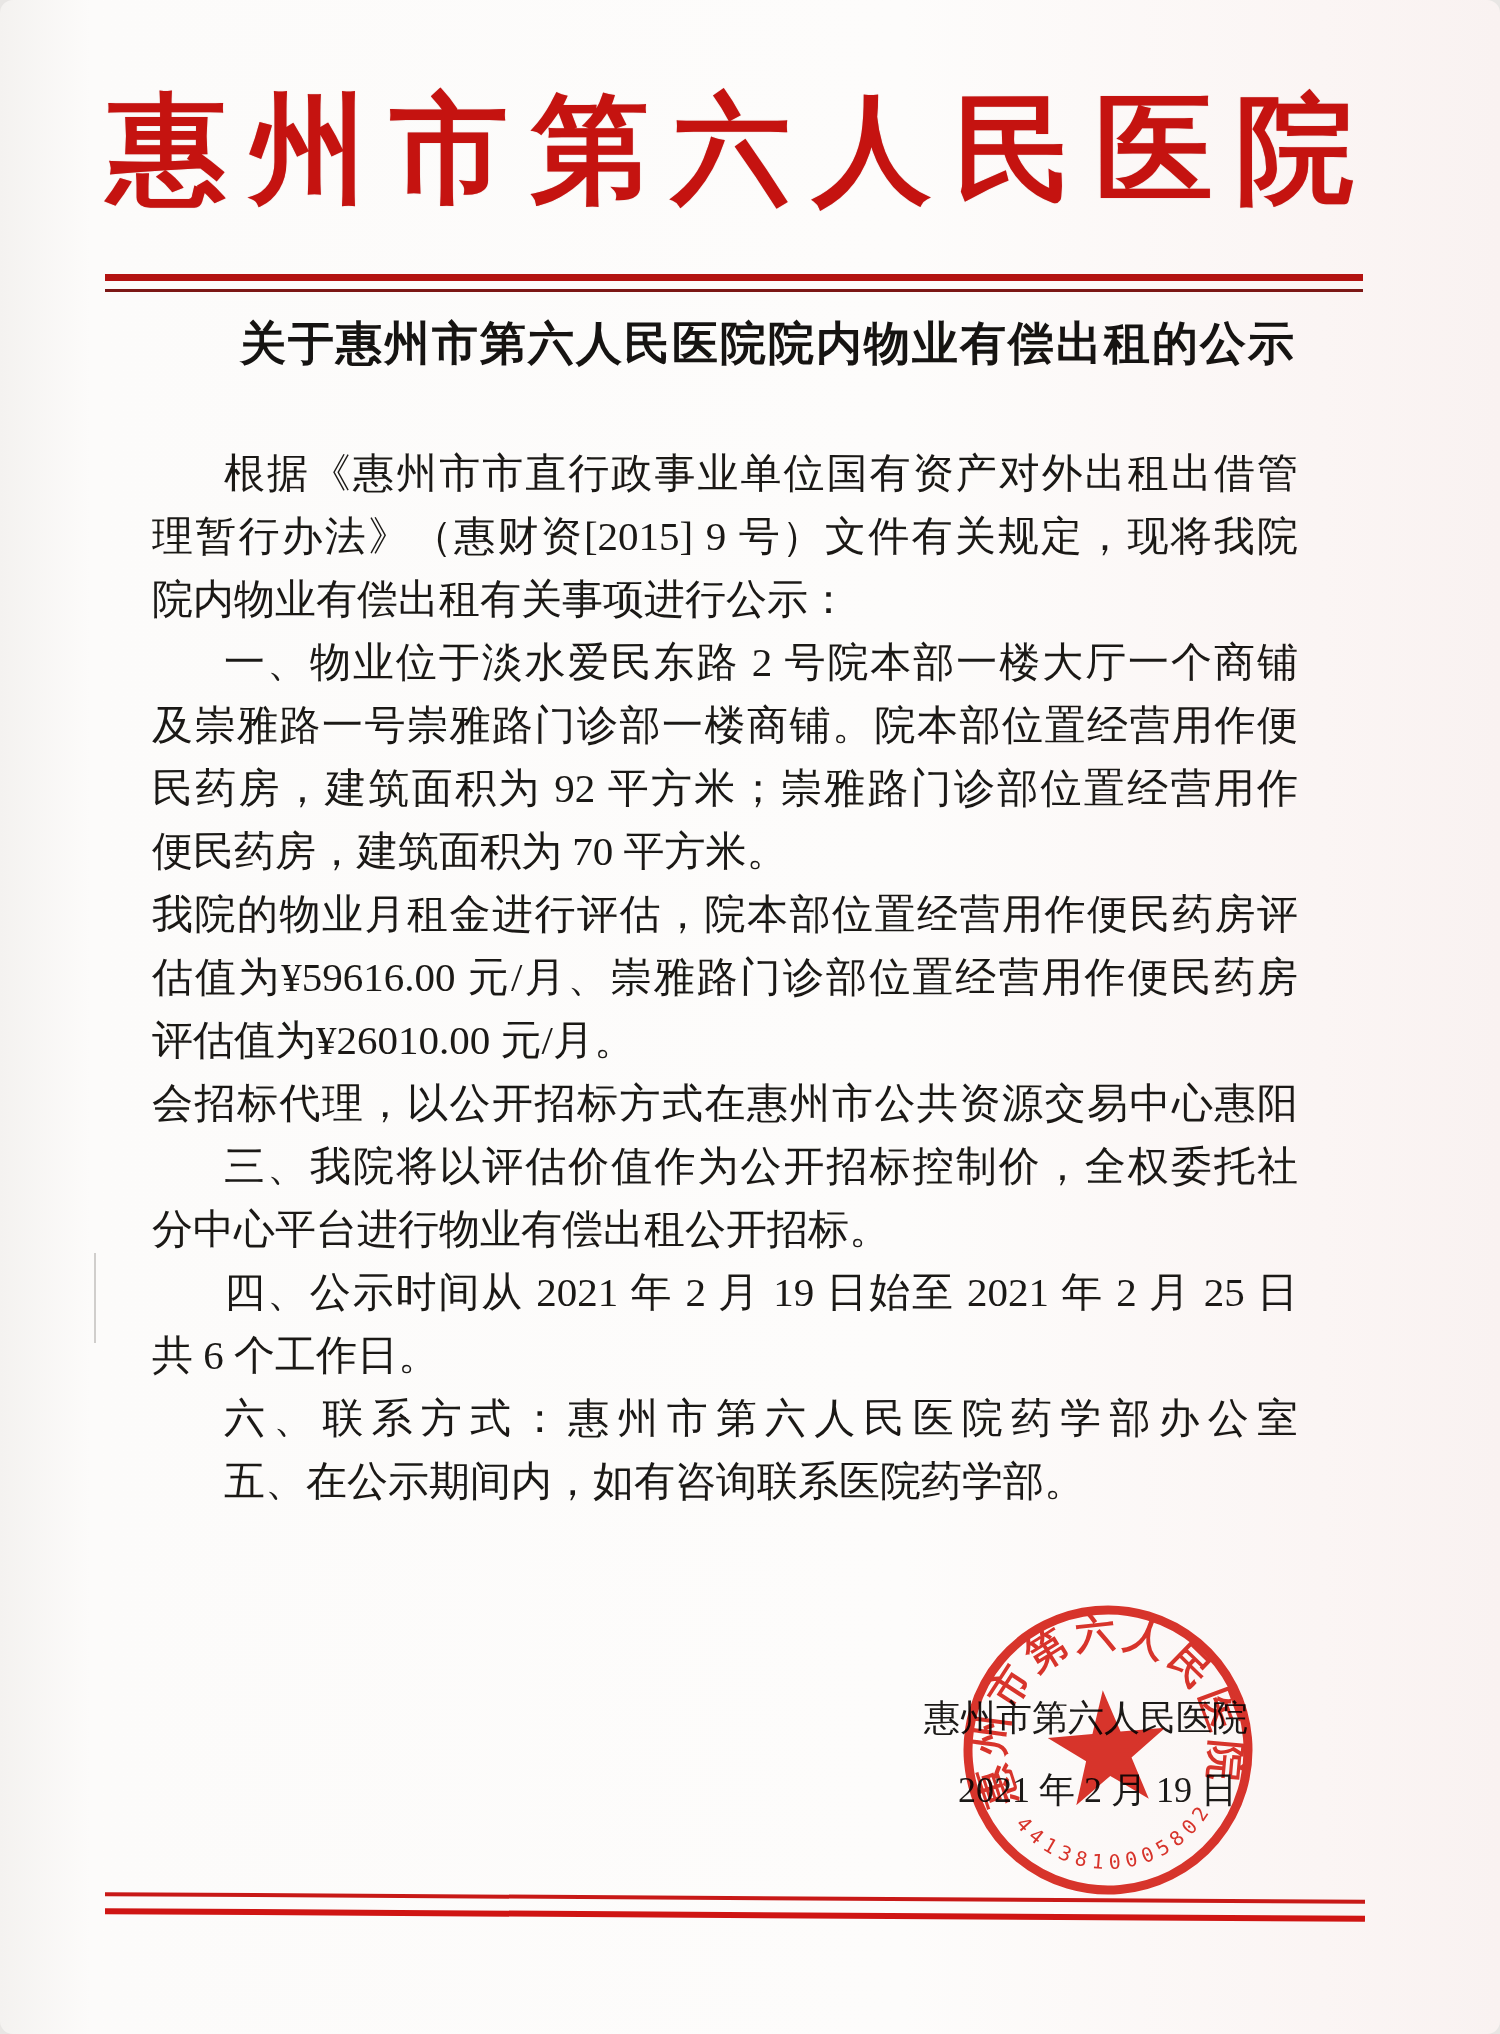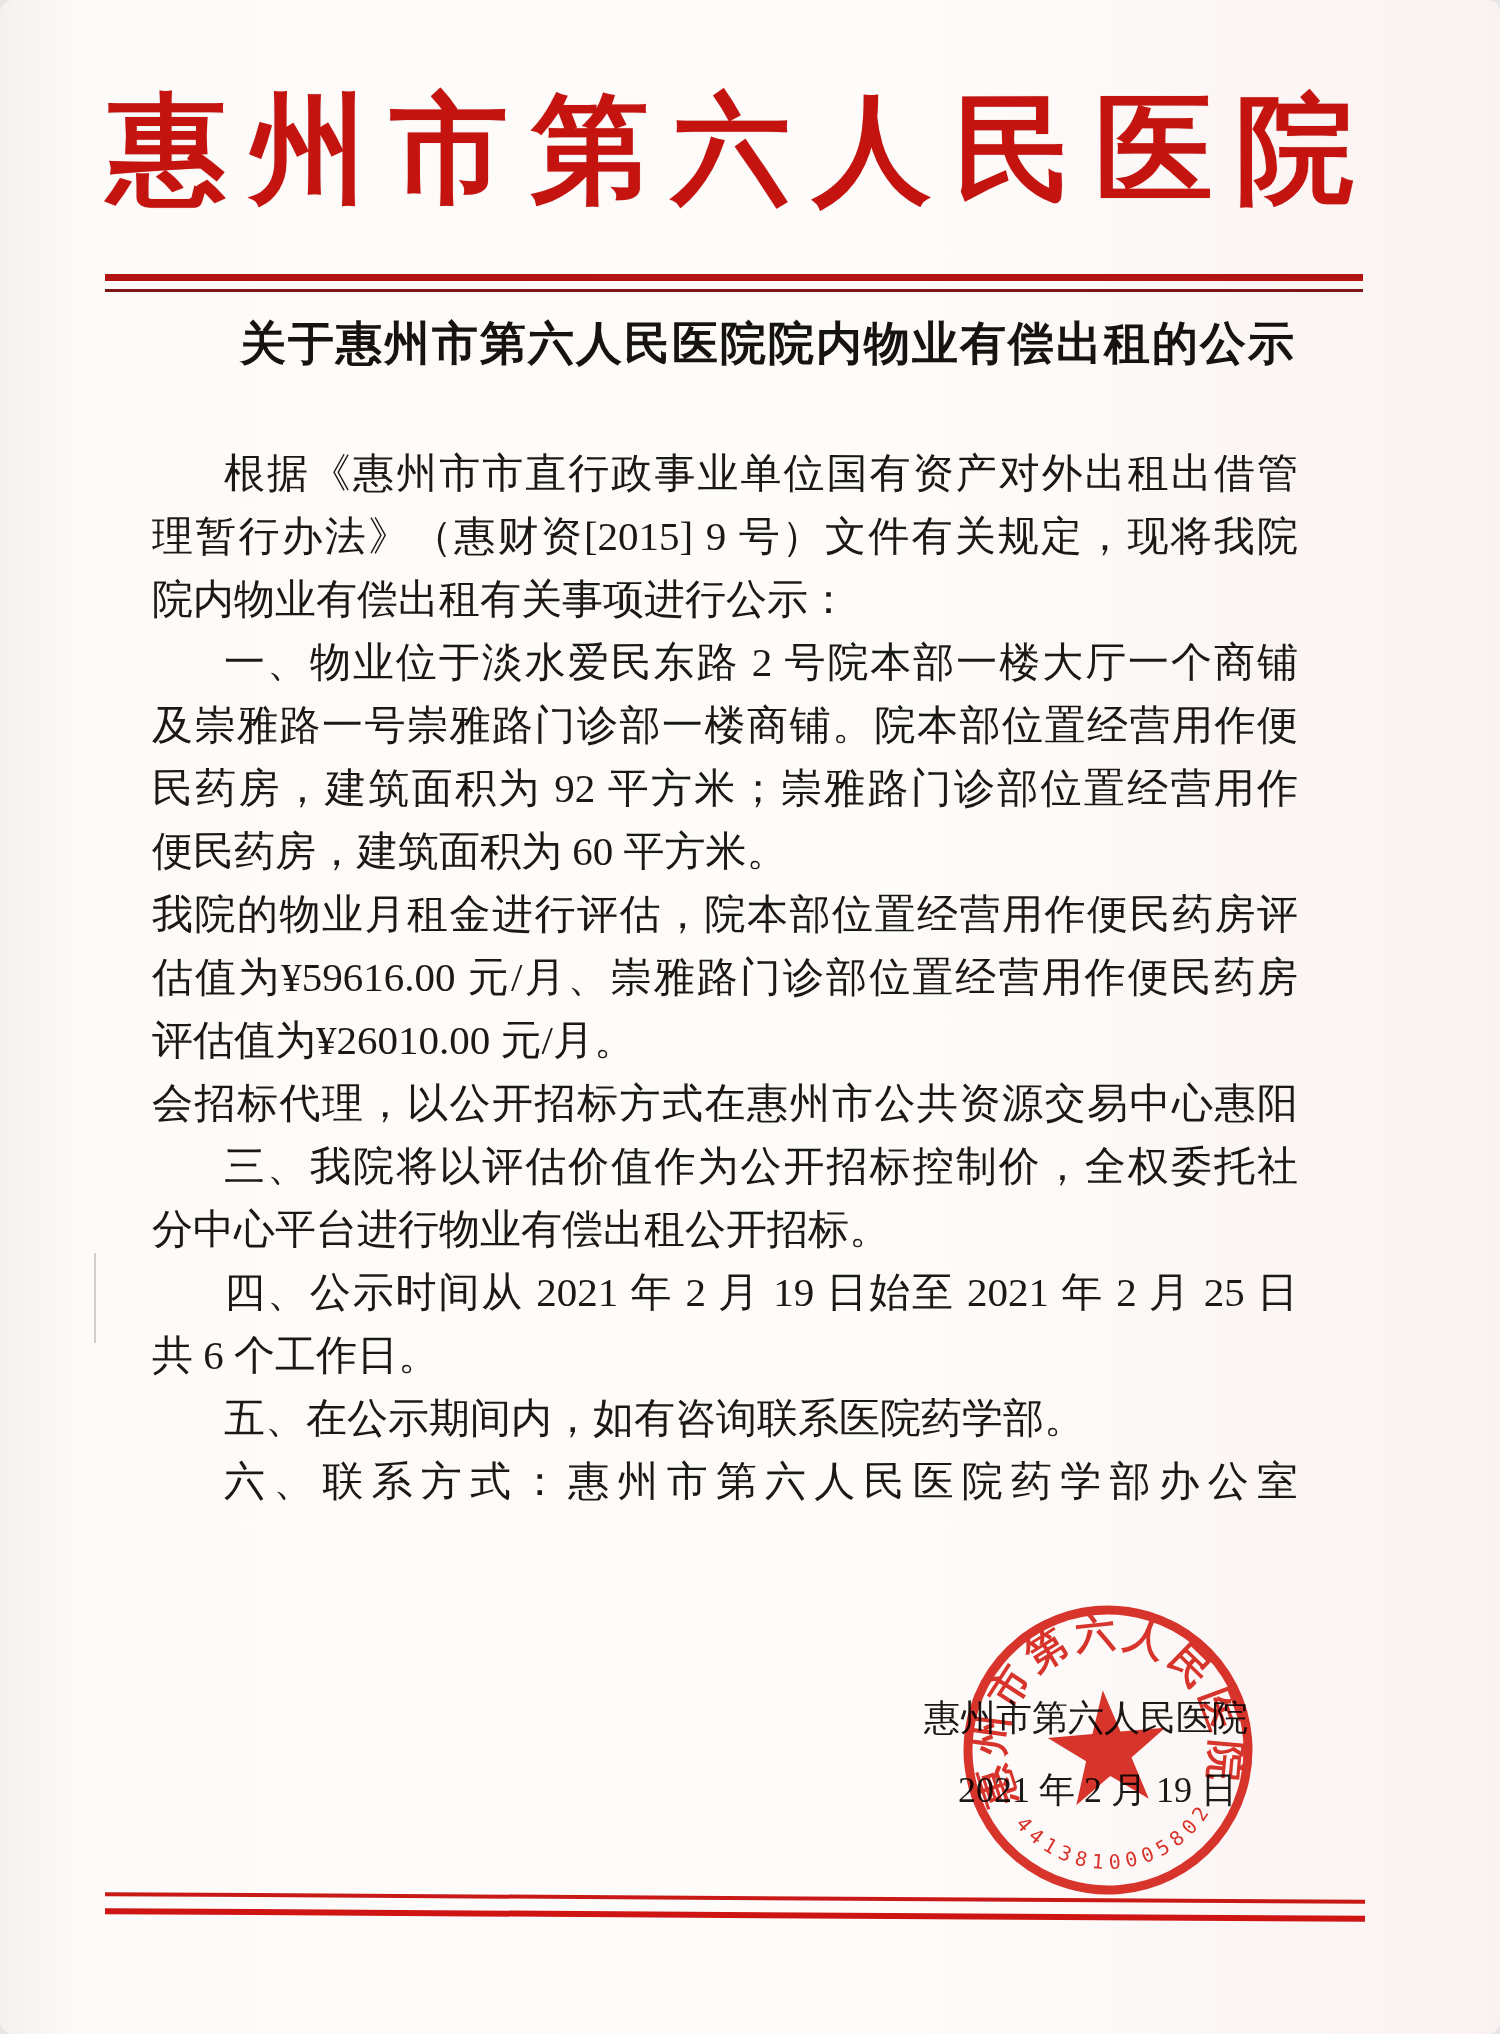--- a/index.html
+++ b/index.html
@@ -72,31 +72,31 @@
 
   <div class="doc-title">关于惠州市第六人民医院院内物业有偿出租的公示</div>
 
   <div class="body" id="notice-body">
       <div class="line ind j">根据《惠州市市直行政事业单位国有资产对外出租出借管</div>
       <div class="line j">理暂行办法》（惠财资[2015] 9 号）文件有关规定，现将我院</div>
       <div class="line">院内物业有偿出租有关事项进行公示：</div>
       <div class="line ind j">一、物业位于淡水爱民东路 2 号院本部一楼大厅一个商铺</div>
       <div class="line j">及崇雅路一号崇雅路门诊部一楼商铺。院本部位置经营用作便</div>
       <div class="line j">民药房，建筑面积为 92 平方米；崇雅路门诊部位置经营用作</div>
-      <div class="line">便民药房，建筑面积为 60 平方米。</div>
+      <div class="line">便民药房，建筑面积为 70 平方米。</div>
       <div class="line j">我院的物业月租金进行评估，院本部位置经营用作便民药房评</div>
       <div class="line j">估值为¥59616.00 元/月、崇雅路门诊部位置经营用作便民药房</div>
       <div class="line">评估值为¥26010.00 元/月。</div>
       <div class="line j">会招标代理，以公开招标方式在惠州市公共资源交易中心惠阳</div>
       <div class="line ind j">三、我院将以评估价值作为公开招标控制价，全权委托社</div>
       <div class="line">分中心平台进行物业有偿出租公开招标。</div>
       <div class="line ind j">四、公示时间从 2021 年 2 月 19 日始至 2021 年 2 月 25 日</div>
       <div class="line">共 6 个工作日。</div>
+      <div class="line ind j">六、联系方式：惠州市第六人民医院药学部办公室</div>
       <div class="line ind">五、在公示期间内，如有咨询联系医院药学部。</div>
-      <div class="line ind j">六、联系方式：惠州市第六人民医院药学部办公室</div>
     </div>
 
   <div class="seal-wrap">
     <svg viewBox="0 0 300 300">
       <circle cx="150" cy="150" r="140" fill="none" stroke="#d8251c" stroke-width="9"></circle>
       <polygon fill="#d8251c" points="150,90 164.1,132.6 209,132.8 172.8,159.4 186.4,202.2 150,176 113.6,202.2 127.2,159.4 91,132.8 135.9,132.6"></polygon>
       <path id="sealTopArc" d="M 55.7,194 A 104,104 0 1 1 244.3,194" fill="none" stroke="none"></path>
       <path id="sealBottomArc" d="M 44,204 A 119,119 0 0 0 256,204" fill="none" stroke="none"></path>
       <text font-family="Liberation Serif, DejaVu Serif, serif" font-size="40" font-weight="700" fill="#d8251c">
         <textPath href="#sealTopArc" startOffset="2" textLength="408">惠州市第六人民医院</textPath>

